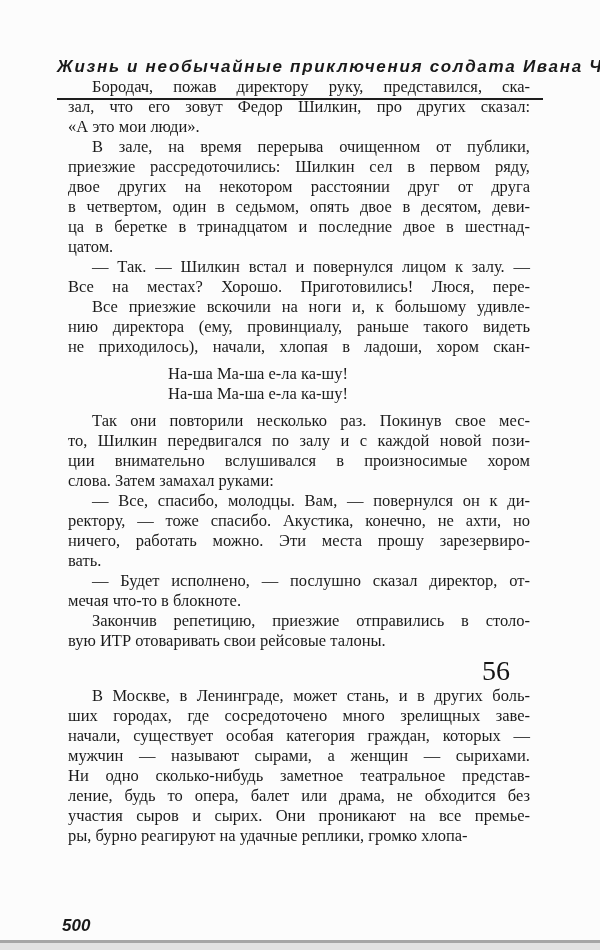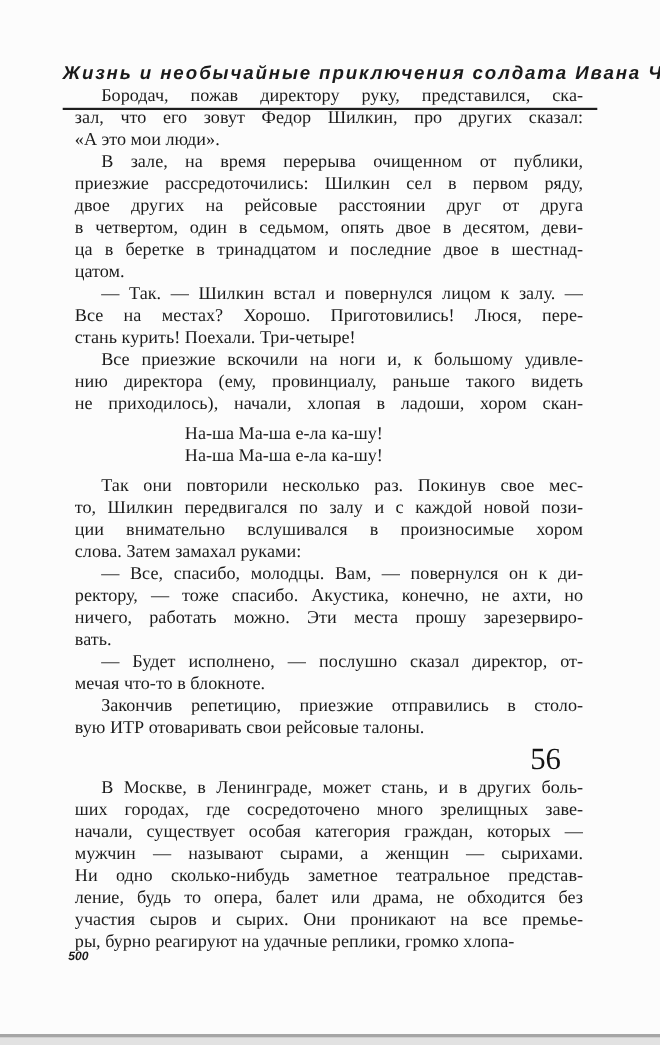--- a/index.html
+++ b/index.html
@@ -68,25 +68,25 @@
     height: 30px;
     margin-top: 5px;
     text-align: right;
     padding-right: 20px;
     color: #141414;
   }
 
   .page-number {
     position: absolute;
     left: 62px;
-    top: 864px;
+    top: 916px;
     font-family: "Liberation Sans", sans-serif;
     font-weight: bold;
     font-style: italic;
-    font-size: 11px;
+    font-size: 17px;
     color: #1a1a1a;
   }
 
   .bottom-strip {
     position: absolute;
     left: 0;
     bottom: 0;
     width: 100%;
     height: 7px;
     background: #e2e2e2;
@@ -102,29 +102,28 @@
 
   <div class="textblock">
       <div class="para prose">
         <div class="line first">Бородач, пожав директору руку, представился, ска-</div>
         <div class="line">зал, что его зовут Федор Шилкин, про других сказал:</div>
         <div class="line last">«А это мои люди».</div>
       </div>
       <div class="para prose">
         <div class="line first">В зале, на время перерыва очищенном от публики,</div>
         <div class="line">приезжие рассредоточились: Шилкин сел в первом ряду,</div>
-        <div class="line">двое других на рейсовые расстоянии друг от друга</div>
+        <div class="line">двое других на некотором расстоянии друг от друга</div>
         <div class="line">в четвертом, один в седьмом, опять двое в десятом, деви-</div>
         <div class="line">ца в беретке в тринадцатом и последние двое в шестнад-</div>
         <div class="line last">цатом.</div>
       </div>
       <div class="para prose">
         <div class="line first">— Так. — Шилкин встал и повернулся лицом к залу. —</div>
         <div class="line">Все на местах? Хорошо. Приготовились! Люся, пере-</div>
-        <div class="line last">стань курить! Поехали. Три-четыре!</div>
       </div>
       <div class="para prose">
         <div class="line first">Все приезжие вскочили на ноги и, к большому удивле-</div>
         <div class="line">нию директора (ему, провинциалу, раньше такого видеть</div>
         <div class="line">не приходилось), начали, хлопая в ладоши, хором скан-</div>
       </div>
       <div class="para verse">
         <div class="line first">На-ша Ма-ша е-ла ка-шу!</div>
         <div class="line last">На-ша Ма-ша е-ла ка-шу!</div>
       </div>

